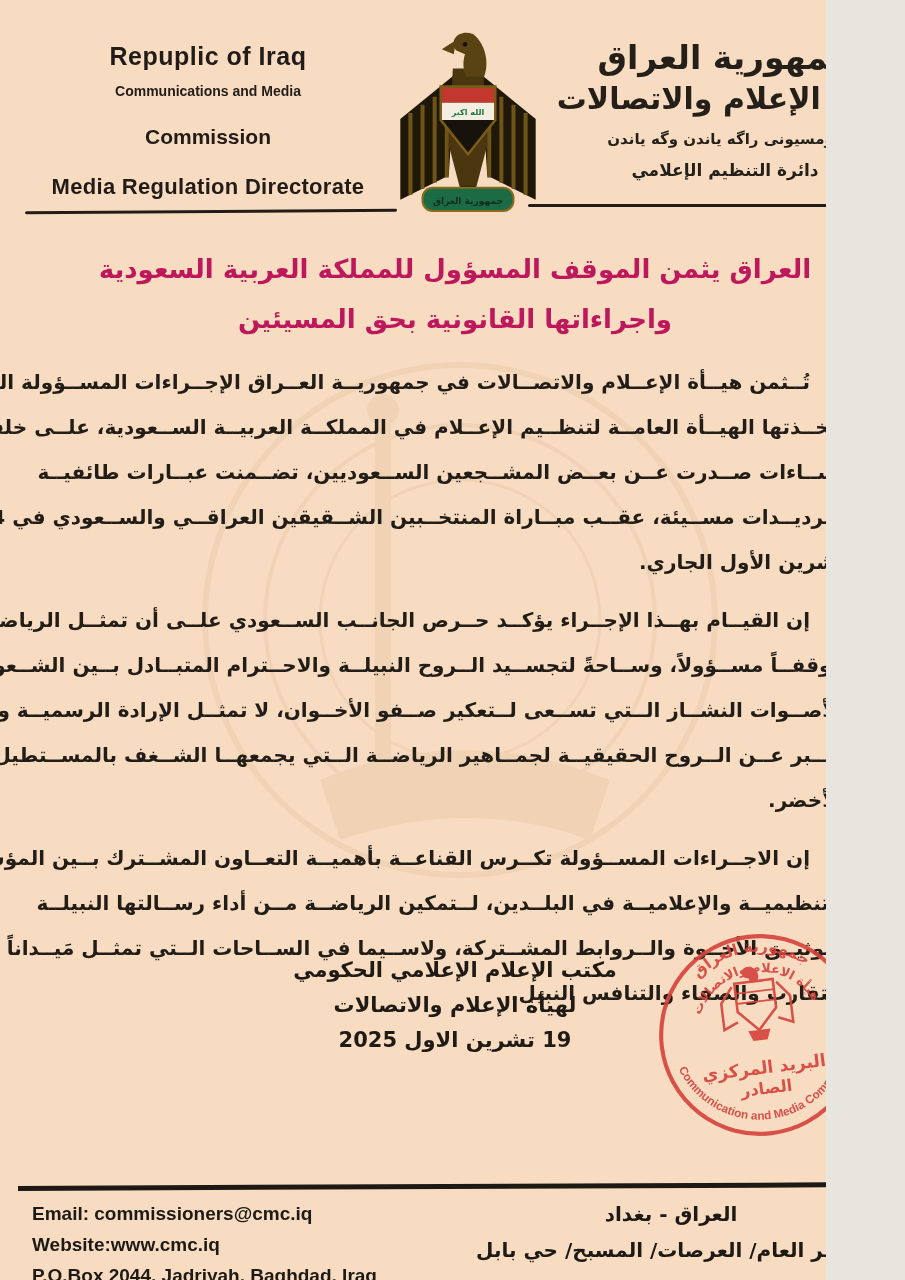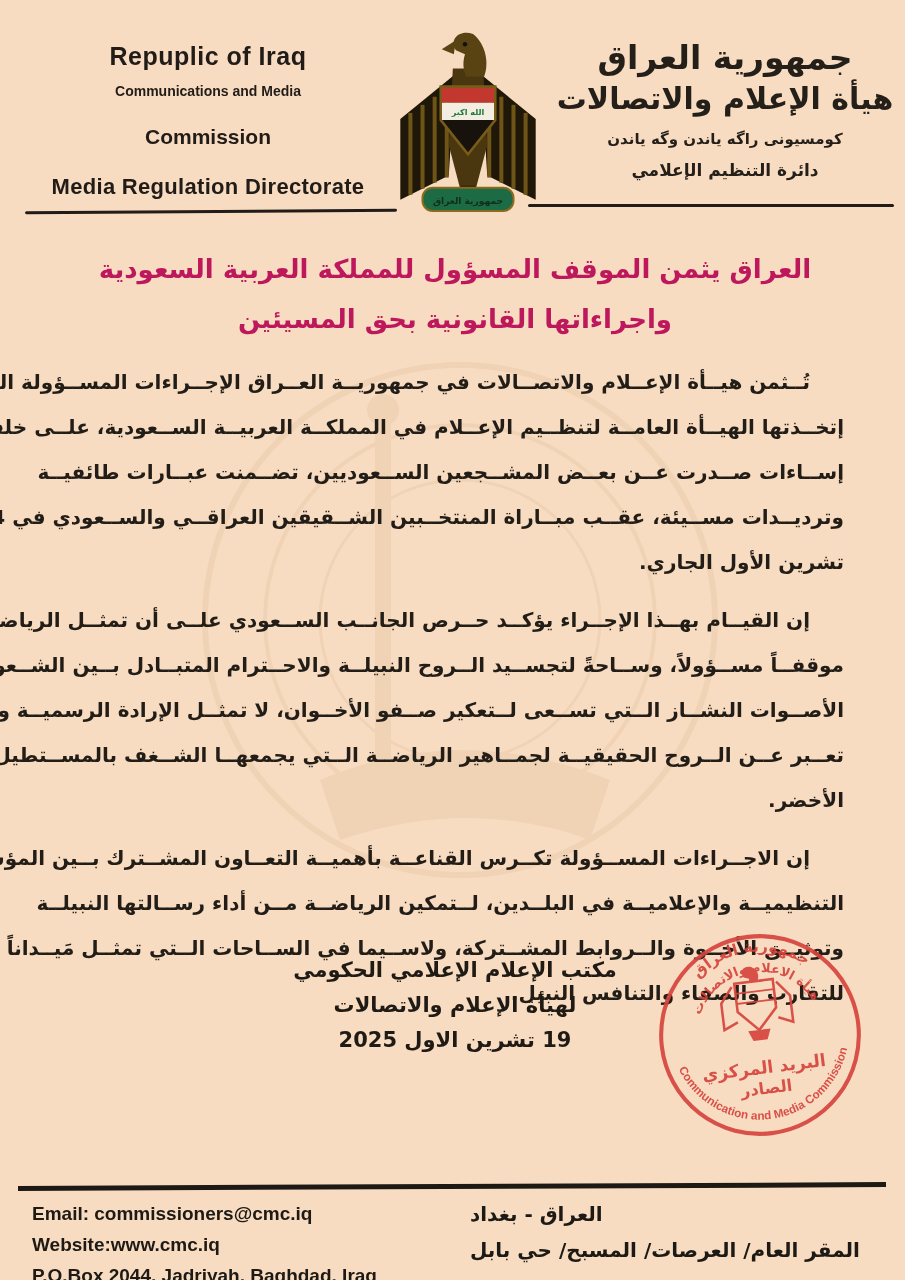--- a/index.html
+++ b/index.html
@@ -1,18 +1,18 @@
 <!DOCTYPE html>
 <html lang="ar"><head>
 <meta charset="utf-8">
 <style>
   * { margin:0; padding:0; box-sizing:border-box; }
   html,body { background:#e8e4de; }
   .page {
-    position:relative; width:905px; height:1280px;
+    position:relative; width:826px; height:1280px;
     background:#f8dcc2; overflow:hidden;
     color:#26211b;
     font-family:"Liberation Sans", sans-serif;
   }
   .abs { position:absolute; }
   .ar { direction:rtl; font-family:"DejaVu Sans", sans-serif; font-weight:bold; }
   .en { font-family:"Liberation Sans", sans-serif; font-weight:bold; }
 
   
   .hdr-left { left:28px; top:42px; width:360px; text-align:center; color:#211c17; }
@@ -46,21 +46,21 @@
 
   
   .stamp { left:642px; top:928px; width:236px; height:214px; opacity:.92; }
 
   
   .wmark { left:150px; top:330px; width:600px; height:580px; opacity:.08; pointer-events:none; }
 
   
   .foot-rule { left:18px; top:1184px; width:868px; height:5px; background:#1d1914; transform:rotate(-.25deg); }
   .foot-left { left:32px; top:1198px; width:420px; font-size:19px; color:#1d1914; line-height:31px; }
-  .foot-right { left:470px; top:1196px; width:402px; text-align:left; font-size:20px; color:#1d1914; line-height:36px; }
+  .foot-right { left:470px; top:1196px; width:402px; text-align:center; font-size:20px; color:#1d1914; line-height:36px; }
 </style>
 </head>
 <body>
 
 <div class="page">
 
   <svg class="abs wmark" viewBox="0 0 600 580">
     <g fill="none" stroke="#96general62a" stroke-width="6">
       <circle cx="310" cy="290" r="255" stroke="#9a6a2a"></circle>
       <circle cx="310" cy="290" r="195" stroke="#9a6a2a" stroke-width="4"></circle>

